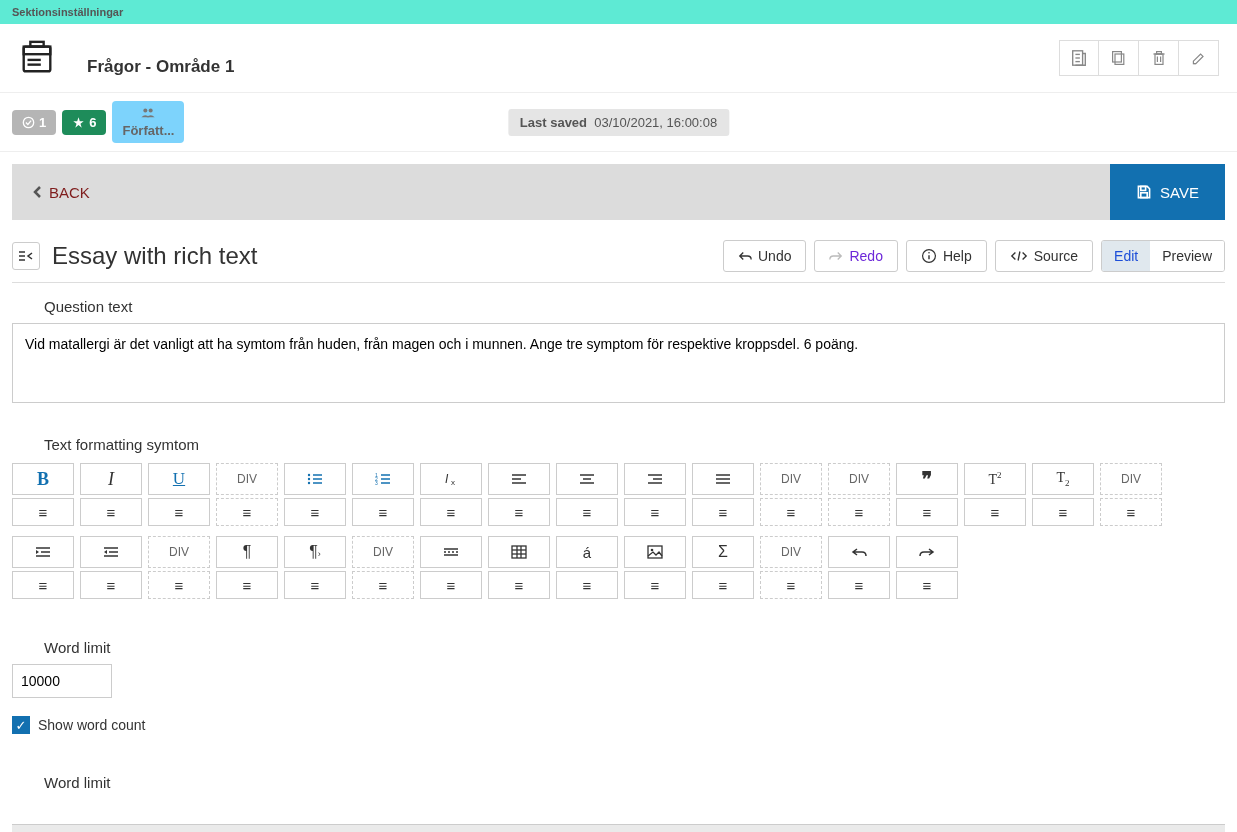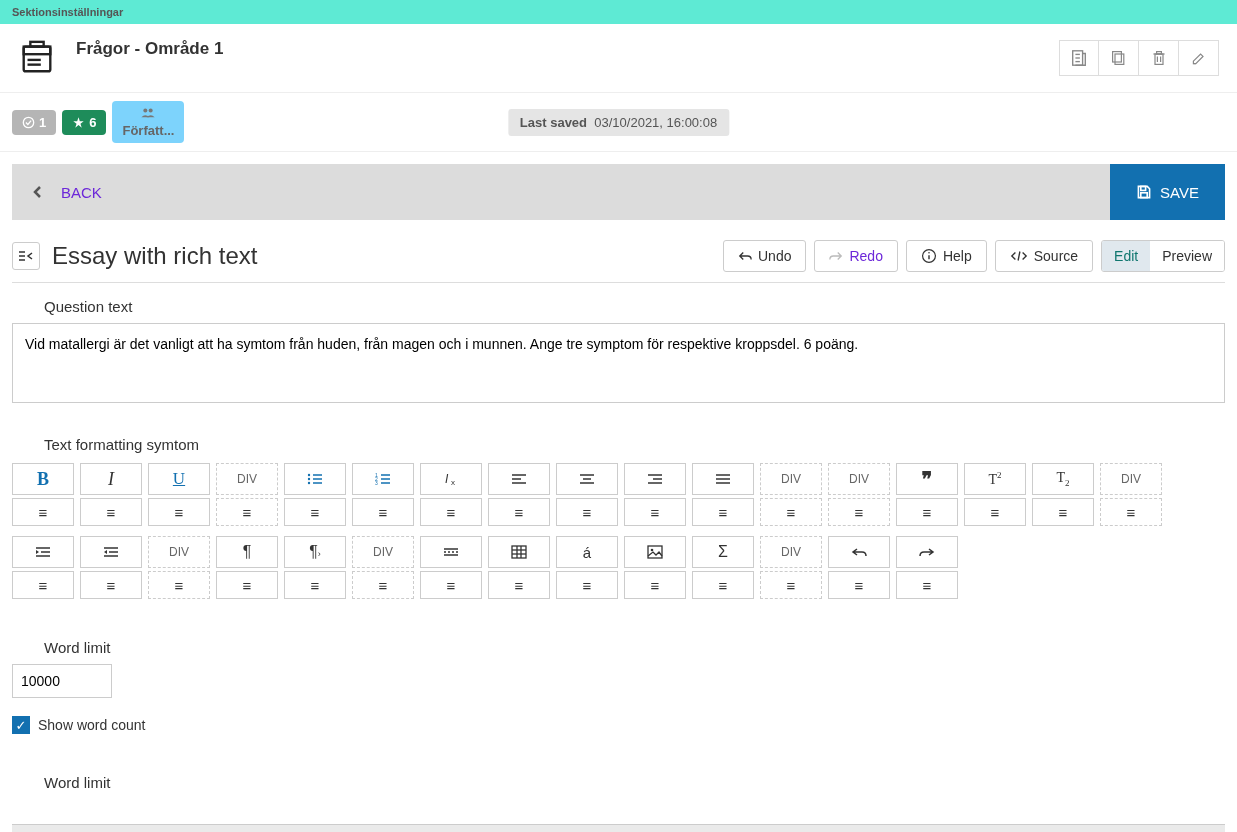--- a/index.html
+++ b/index.html
@@ -1,45 +1,45 @@
 <!DOCTYPE html>
 <html><head>
   <meta charset="utf-8">
   <style>
     * { box-sizing: border-box; margin: 0; padding: 0; }
     body { font-family: Arial, Helvetica, sans-serif; font-size: 14px; color: #333; background: #fff; }
     .header-bar { background: #5eead4; padding: 6px 12px; font-size: 11px; font-weight: bold; color: #555; }
     .title-row { display: flex; align-items: center; justify-content: space-between; padding: 15px 18px; border-bottom: 1px solid #eee; }
-    .title-left { display: flex; align-items: flex-start; gap: 20px; }
+    .title-left { display: flex; align-items: flex-end; gap: 31px; }
     .doc-icon { width: 38px; height: 38px; }
     .title-text { font-size: 17px; font-weight: bold; color: #333; }
     .title-actions { display: flex; gap: 0; }
     .title-action-btn { width: 40px; height: 36px; border: 1px solid #ddd; background: #fff; display: flex; align-items: center; justify-content: center; cursor: pointer; color: #888; }
     .title-action-btn:not(:first-child) { border-left: none; }
     .badges-row { display: flex; align-items: center; gap: 6px; padding: 8px 12px; border-bottom: 1px solid #eee; position: relative; }
     .badge { display: inline-flex; align-items: center; gap: 4px; padding: 5px 10px; border-radius: 4px; font-size: 13px; font-weight: bold; color: #fff; }
     .badge-gray { background: #b5b5b5; }
     .badge-green { background: #1e8c5a; }
     .badge-light { background: #7dd3fc; color: #666; flex-direction: column; }
     .last-saved { position: absolute; left: 50%; transform: translateX(-50%); background: #e5e5e5; padding: 6px 12px; border-radius: 3px; font-size: 13px; color: #555; }
     .last-saved b { font-weight: bold; }
     .content { padding: 12px; }
     .back-save-bar { display: flex; justify-content: space-between; align-items: stretch; background: #dcdcdc; height: 56px; }
-    .back-btn { display: flex; align-items: center; gap: 19px; padding: 0 20px; color: #6d28d9; font-size: 15px; cursor: pointer; font-weight: 500; }
+    .back-btn { display: flex; align-items: center; gap: 7px; padding: 0 20px; color: #7f1d1d; font-size: 15px; cursor: pointer; font-weight: 500; }
     .save-btn { display: flex; align-items: center; gap: 8px; padding: 0 26px; background: #1270b0; color: #fff; font-size: 15px; cursor: pointer; font-weight: 500; }
     .editor-header { display: flex; justify-content: space-between; align-items: center; padding: 15px 0 10px 0; border-bottom: 1px solid #ddd; margin-top: 5px; }
     .editor-title-group { display: flex; align-items: center; gap: 12px; }
     .collapse-btn { width: 28px; height: 28px; border: 1px solid #ccc; border-radius: 3px; display: flex; align-items: center; justify-content: center; cursor: pointer; font-size: 12px; }
     .editor-title { font-size: 24px; font-weight: normal; color: #333; }
     .editor-buttons { display: flex; gap: 8px; align-items: center; }
     .ed-btn { display: flex; align-items: center; gap: 6px; padding: 7px 14px; border: 1px solid #ccc; border-radius: 3px; background: #fff; cursor: pointer; font-size: 14px; color: #333; }
     .ed-btn.disabled { color: #6d28d9; cursor: default; }
     .toggle-group { display: flex; border: 1px solid #ccc; border-radius: 3px; overflow: hidden; }
     .toggle-btn { padding: 7px 12px; background: #fff; cursor: pointer; font-size: 14px; }
-    .toggle-btn.active { background: #e0e8ee; color: #0f766e; }
+    .toggle-btn.active { background: #e0e8ee; color: #1d4ed8; }
     .form-section { padding: 15px 0; }
     .field-label { display: block; font-size: 15px; color: #333; margin-bottom: 8px; margin-left: 32px; }
     .question-box { width: 100%; min-height: 80px; border: 1px solid #ccc; padding: 12px; font-size: 14px; font-family: inherit; resize: none; }
     .format-grid { display: flex; flex-wrap: wrap; gap: 6px; margin-top: 10px; }
     .fmt-cell { width: 62px; display: flex; flex-direction: column; gap: 3px; }
     .fmt-top { height: 32px; border: 1px solid #ccc; background: #fff; display: flex; align-items: center; justify-content: center; font-size: 14px; cursor: pointer; }
     .fmt-bottom { height: 28px; border: 1px solid #ccc; background: #fff; display: flex; align-items: center; justify-content: center; cursor: pointer; }
     .fmt-dashed .fmt-top, .fmt-dashed .fmt-bottom { border-style: dashed; border-color: #ccc; }
     .bold-b { font-family: Georgia, serif; font-weight: bold; color: #1270b0; font-size: 18px; }
     .ital-i { font-family: Georgia, serif; font-style: italic; font-size: 18px; }

